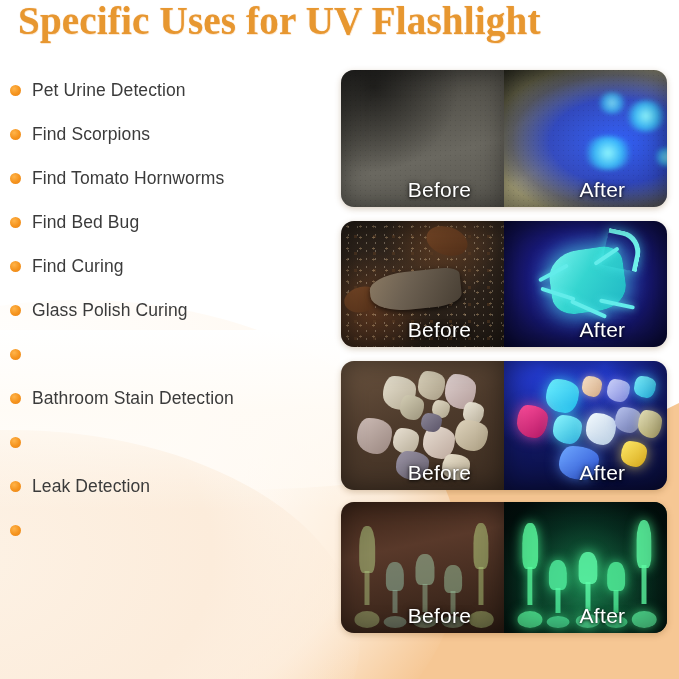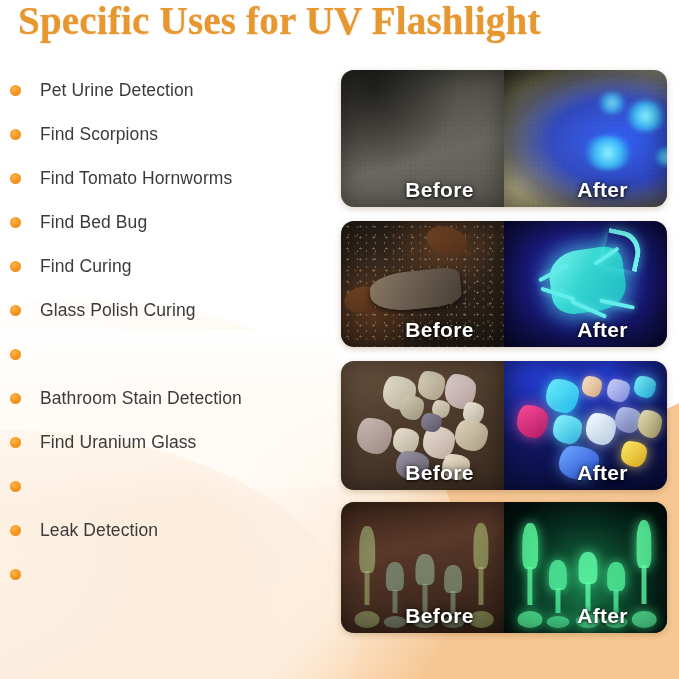--- a/index.html
+++ b/index.html
@@ -72,21 +72,20 @@
     border-radius:50%;
     background:radial-gradient(circle at 38% 34%, #ffb44a 0%, #f5931d 55%, #e8851a 100%);
     margin-right:11px;
     margin-left:4px;
   }
   .use-label {
     font-size:17.5px;
     color:#3b3b3b;
     letter-spacing:0.1px;
     white-space:nowrap;
-    margin-left:8px;
   }
 
   
   .panels { position:absolute; z-index:3; left:341px; top:70px; width:326px; }
   .panel {
     position:relative;
     width:326px;
     border-radius:13px;
     overflow:hidden;
     box-shadow:0 2px 6px rgba(120,80,30,0.28);
@@ -96,21 +95,21 @@
   .p2 { height:126px; margin-bottom:14px; }
   .p3 { height:129px; margin-bottom:12px; }
   .p4 { height:131px; }
 
   .half { position:relative; width:50%; height:100%; overflow:hidden; }
   .cap {
     position:absolute;
     bottom:5px; left:14px; right:0;
     text-align:center;
     color:#ffffff;
-    font-weight:bold;
+    font-weight:normal;
     font-size:21px;
     letter-spacing:0.3px;
     text-shadow:0 1px 3px rgba(0,0,0,0.85), 0 0 6px rgba(0,0,0,0.55);
     z-index:9;
     padding-left:20px;
   }
 
   
   .carpet-before {
     background:
@@ -255,24 +254,20 @@
   <li class="use-item">
     <span class="bullet"></span>
     <span class="use-label">Glass Polish Curing</span>
   </li>
   <li class="use-item">
     <span class="bullet"></span>
   </li>
   <li class="use-item">
     <span class="bullet"></span>
     <span class="use-label">Bathroom Stain Detection</span>
-  </li>
-  <li class="use-item">
-    <span class="bullet"></span>
-    <span class="use-label">Find Uranium Glass</span>
   </li>
   <li class="use-item">
     <span class="bullet"></span>
   </li>
   <li class="use-item">
     <span class="bullet"></span>
     <span class="use-label">Leak Detection</span>
   </li>
   <li class="use-item">
     <span class="bullet"></span>

